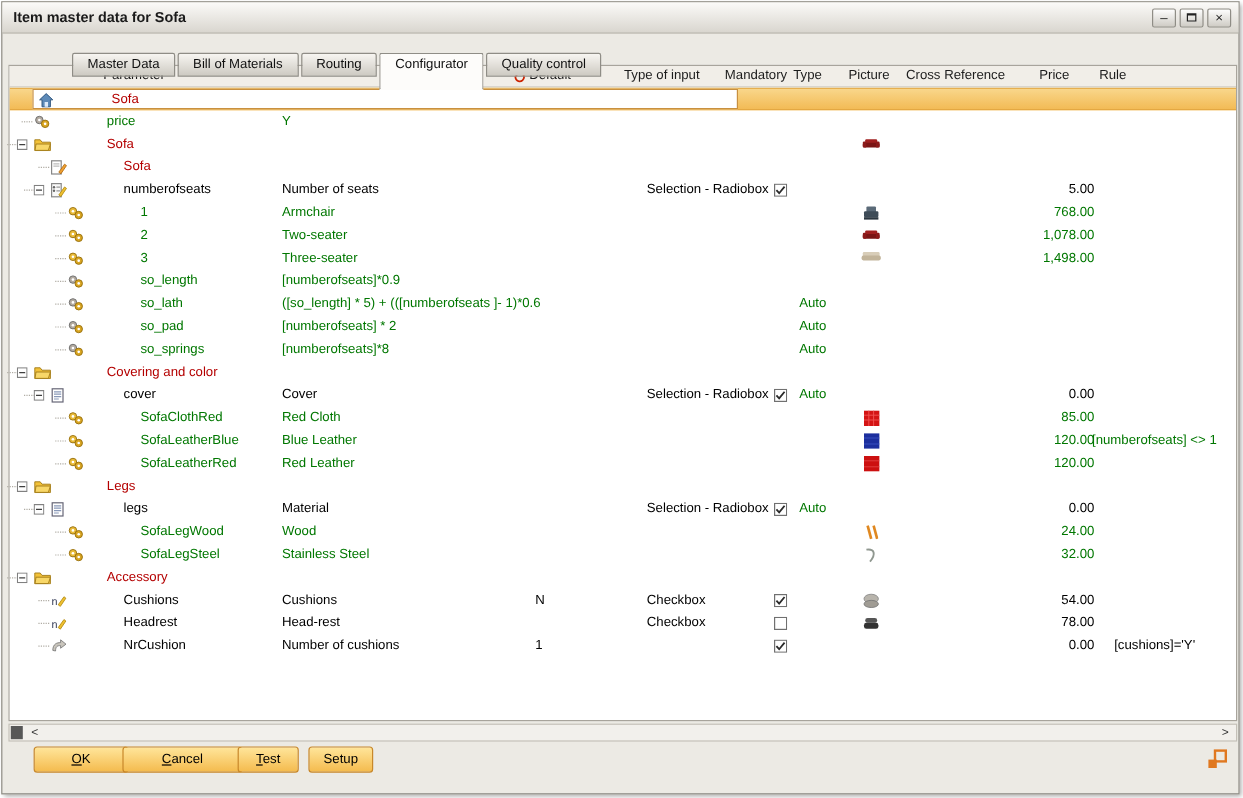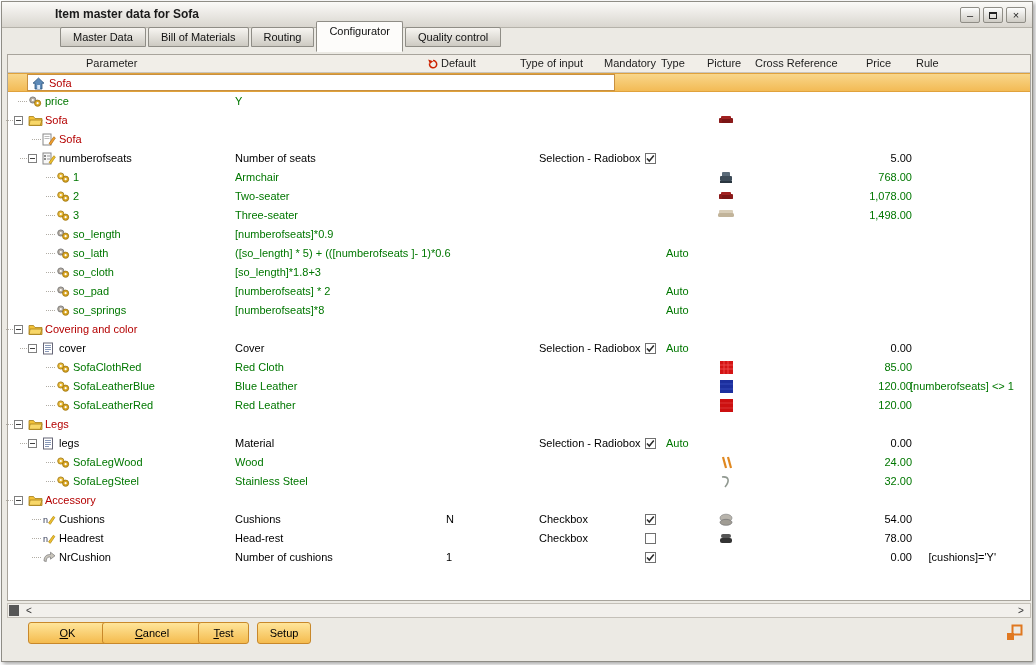--- a/index.html
+++ b/index.html
@@ -3,28 +3,28 @@
 <meta charset="utf-8">
 <style>
   *{box-sizing:border-box;margin:0;padding:0;}
   html,body{width:1036px;height:665px;overflow:hidden;background:#fff;
     font-family:"Liberation Sans",sans-serif;}
   .window{position:absolute;left:1px;top:1px;width:1032px;height:661px;
     background:#eceae4;border:1px solid #8f8d86;box-shadow:2px 2px 4px rgba(0,0,0,.35);}
   
   .titlebar{position:absolute;left:0;top:0;right:0;height:26px;
     background:linear-gradient(#fbfaf8,#d9d6cf);border-bottom:1px solid #b5b2aa;}
-  .title{position:absolute;left:9px;top:5px;font-size:12px;font-weight:bold;color:#1a1a1a;white-space:nowrap;margin-left:44px;}
+  .title{position:absolute;left:9px;top:5px;font-size:12px;font-weight:bold;color:#1a1a1a;white-space:nowrap;}
   .winbtns{position:absolute;right:6px;top:5px;display:flex;gap:3px;}
   .winbtn{width:20px;height:16px;background:linear-gradient(#fdfdfd,#cfccc5);
     border:1px solid #8f8d86;border-radius:2px;font-size:11px;line-height:13px;
     text-align:center;color:#222;padding:0;}
   .maxglyph{display:inline-block;width:8px;height:7px;border:1px solid #222;border-top-width:2px;margin-top:3px;}
   
-  .tabbar{position:absolute;left:14px;top:24px;height:21px;display:flex;align-items:center;z-index:2;padding-left:44px;}
+  .tabbar{position:absolute;left:14px;top:42px;height:21px;display:flex;align-items:flex-start;z-index:2;padding-left:44px;}
   .tab{height:20px;padding:0 12px;margin-right:2px;background:linear-gradient(#f7f5f1,#cdcac2);
     border:1px solid #8f8d86;border-radius:2px 2px 0 0;font-size:11px;line-height:18px;color:#111;white-space:nowrap;}
   .tab.active{background:#fdfcfa;height:31px;line-height:19px;border-bottom-color:#fdfcfa;}
   
   .grid{position:absolute;left:5px;top:52px;width:1024px;height:547px;background:#fff;border:1px solid #a8a49c;}
   .ghead{position:relative;height:18px;background:#f1eee8;border-bottom:1px solid #c9c5bd;font-size:11px;color:#1c1c1c;}
   .ghead span{position:absolute;top:2px;white-space:nowrap;}
   .ghead .hicon{top:4px;line-height:0;}
   #rows{position:relative;}
   .row{position:relative;height:19px;font-size:11px;color:#000;}
@@ -37,21 +37,21 @@
   .c-desc{left:227px;}
   .c-default{left:438px;}
   .c-input{left:531px;}
   .c-mand{left:631px;width:22px;text-align:center;line-height:0;}
   .c-mand svg{margin-top:4px;}
   .c-type{left:658px;color:var(--green);}
   .c-pict{left:696px;width:44px;text-align:center;line-height:0;}
   .c-pict svg{margin-top:3px;}
   .c-price{left:816px;width:88px;text-align:right;}
   .c-rule{left:902px;width:86px;text-align:right;}
-  .nm{position:absolute;top:0;line-height:19px;white-space:nowrap;}
+  .nm{position:absolute;top:0;line-height:19px;white-space:nowrap;margin-left:44px;}
   .ticon{position:absolute;top:3px;line-height:0;}
   .expander{position:absolute;top:5px;line-height:0;}
   .stub{position:absolute;top:9px;width:9px;border-top:1px dotted #b0aca4;}
   .red{color:var(--red);}
   .green{color:var(--green);}
   .black{color:#000;}
   
   .hscroll{position:absolute;left:5px;top:601px;width:1024px;height:15px;background:#f2f0ec;border:1px solid #c4c0b8;}
   .sthumb{position:absolute;left:1px;top:1px;width:10px;height:11px;background:#575757;}
   .sarrow{position:absolute;top:0;width:16px;height:13px;text-align:center;
@@ -311,38 +311,20 @@
           <div class="cell c-rule "></div>
         </div>
         <div class="row">
           <span class="stub" style="left:38px"></span>
           <span class="ticon" style="left:48px"><svg width="14" height="13">
               <circle cx="4.8" cy="5" r="3.1" fill="#b3aba1" stroke="#6e6e6e" stroke-width="0.8"></circle>
               <circle cx="4.8" cy="5" r="1.1" fill="#fff"></circle>
               <circle cx="9.6" cy="8.2" r="3.1" fill="#d9a520" stroke="#9a7210" stroke-width="0.8"></circle>
               <circle cx="9.6" cy="8.2" r="1.1" fill="#fff"></circle>
             </svg></span>
-          <span class="nm green" style="left:65px">so_cloth</span>
-          <div class="cell c-desc green">[so_length]*1.8+3</div>
-          <div class="cell c-default"></div>
-          <div class="cell c-input"></div>
-          <div class="cell c-mand"></div>
-          <div class="cell c-type"></div>
-          <div class="cell c-pict"></div>
-          <div class="cell c-price "></div>
-          <div class="cell c-rule "></div>
-        </div>
-        <div class="row">
-          <span class="stub" style="left:38px"></span>
-          <span class="ticon" style="left:48px"><svg width="14" height="13">
-              <circle cx="4.8" cy="5" r="3.1" fill="#b3aba1" stroke="#6e6e6e" stroke-width="0.8"></circle>
-              <circle cx="4.8" cy="5" r="1.1" fill="#fff"></circle>
-              <circle cx="9.6" cy="8.2" r="3.1" fill="#d9a520" stroke="#9a7210" stroke-width="0.8"></circle>
-              <circle cx="9.6" cy="8.2" r="1.1" fill="#fff"></circle>
-            </svg></span>
           <span class="nm green" style="left:65px">so_pad</span>
           <div class="cell c-desc green">[numberofseats] * 2</div>
           <div class="cell c-default"></div>
           <div class="cell c-input"></div>
           <div class="cell c-mand"></div>
           <div class="cell c-type">Auto</div>
           <div class="cell c-pict"></div>
           <div class="cell c-price "></div>
           <div class="cell c-rule "></div>
         </div>

